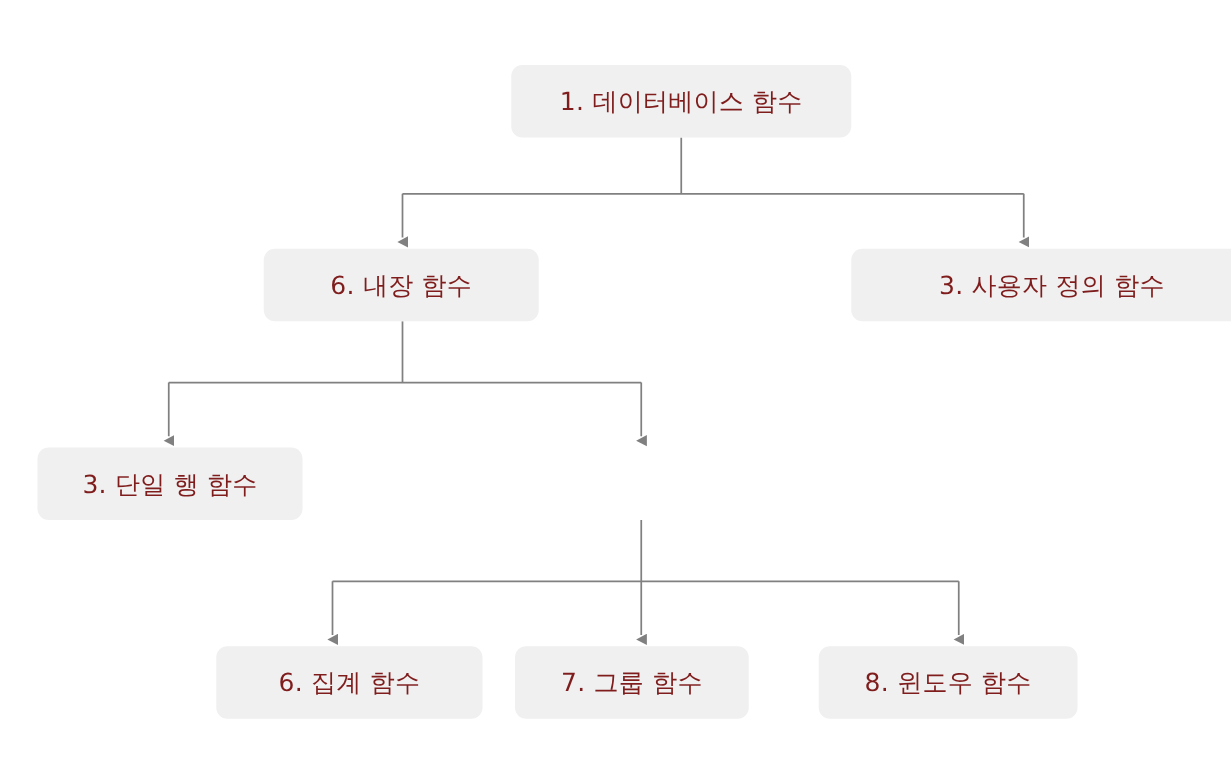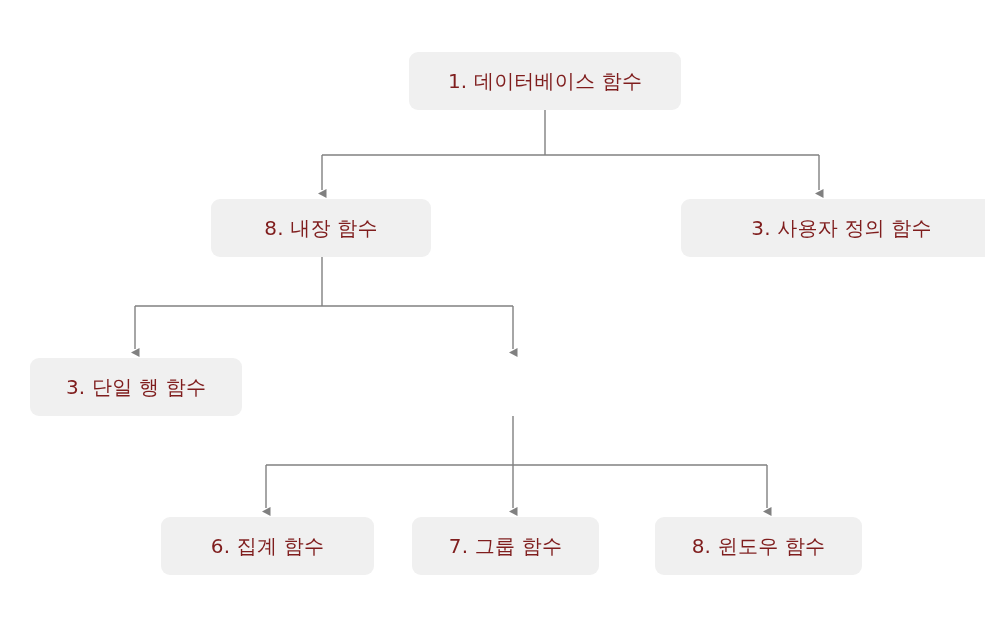--- a/index.html
+++ b/index.html
@@ -76,33 +76,33 @@
       <path d="M513,465 L513,508" marker-end="url(#arrow)"></path>
       <path d="M767,465 L767,508" marker-end="url(#arrow)"></path>
     </g>
   </svg>
 
   <div class="node" style="left:409px; top:52px; width:272px; height:58px;">
     <span class="node-label">1. 데이터베이스 함수</span>
   </div>
 
   <div class="node" style="left:211px; top:199px; width:220px; height:58px;">
-    <span class="node-label">8. 내장 함수</span>
+    <span class="node-label">6. 내장 함수</span>
   </div>
 
   <div class="node" style="left:681px; top:199px; width:321px; height:58px;">
     <span class="node-label">3. 사용자 정의 함수</span>
   </div>
 
   <div class="node" style="left:30px; top:358px; width:212px; height:58px;">
     <span class="node-label">3. 단일 행 함수</span>
   </div>
 
 
-  <div class="node" style="left:161px; top:517px; width:213px; height:58px;">
+  <div class="node" style="left:173px; top:517px; width:213px; height:58px;">
     <span class="node-label">6. 집계 함수</span>
   </div>
 
   <div class="node" style="left:412px; top:517px; width:187px; height:58px;">
     <span class="node-label">7. 그룹 함수</span>
   </div>
 
   <div class="node" style="left:655px; top:517px; width:207px; height:58px;">
     <span class="node-label">8. 윈도우 함수</span>
   </div>

